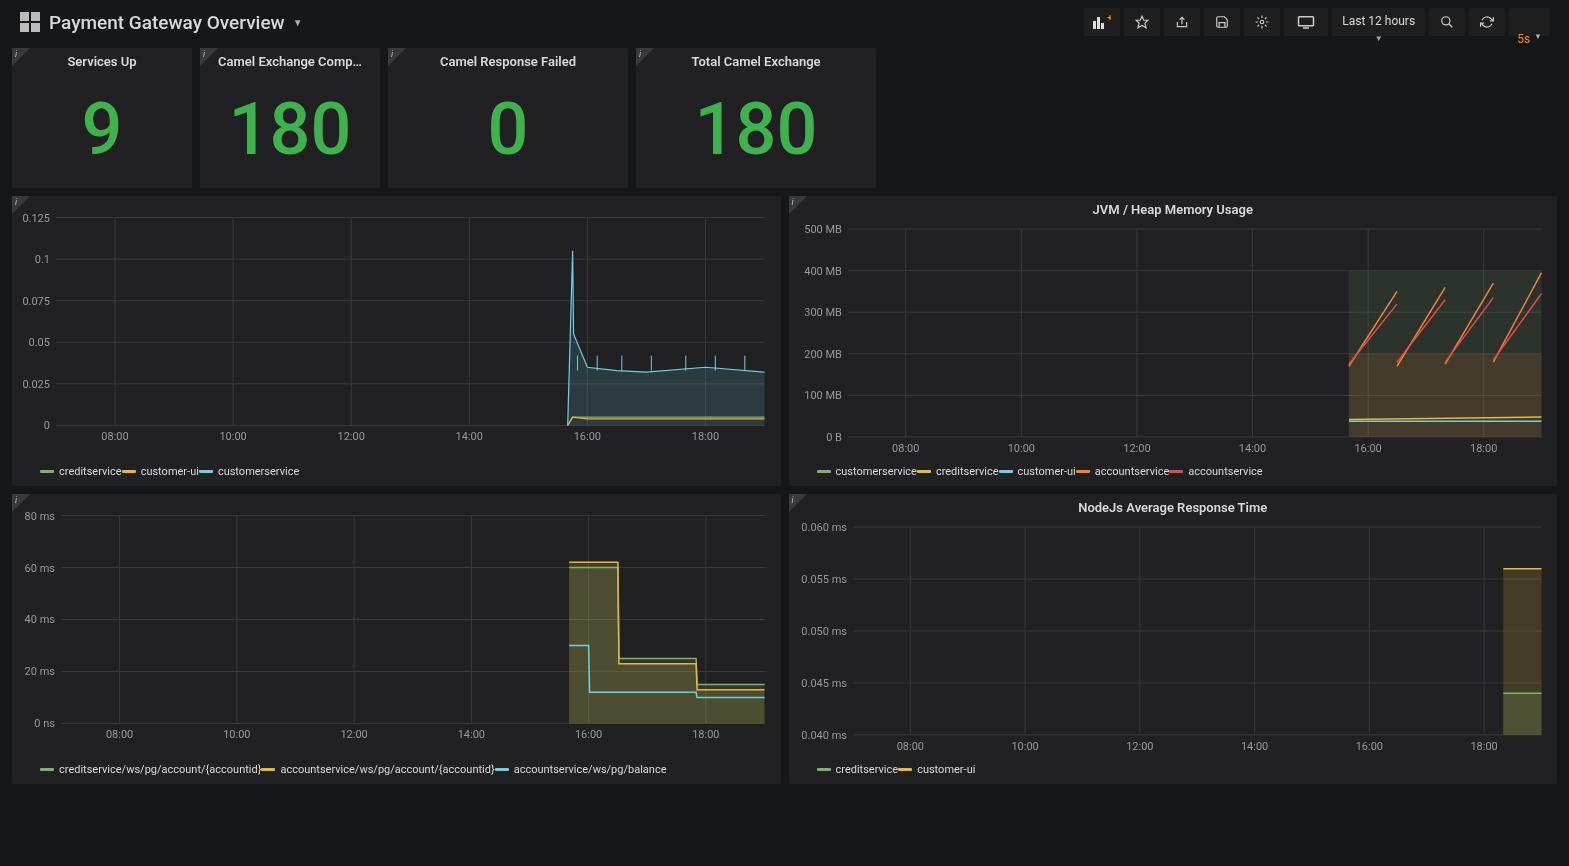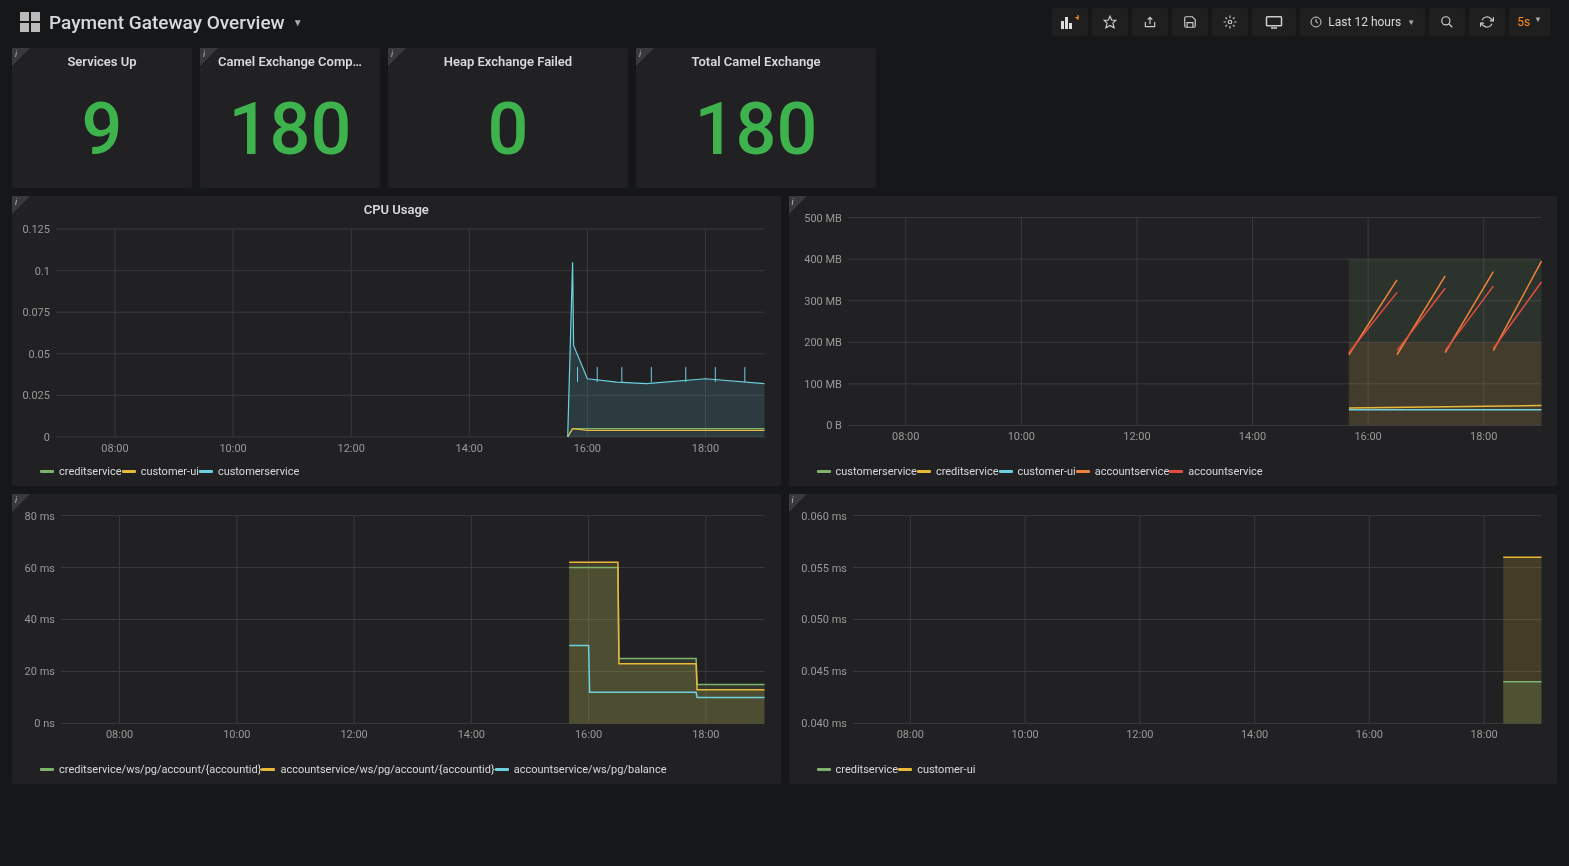--- a/index.html
+++ b/index.html
@@ -45,25 +45,26 @@
   }
   .time-picker {
     background: #1f1f20;
     height: 28px;
     display: inline-flex; align-items: center;
     padding: 0 10px;
     border-radius: 2px;
     font-size: 12px;
     cursor: pointer;
     gap: 6px;
+    flex-direction: column;
   }
   .refresh-rate {
     color: #ff8c1a;
     font-size: 12px;
-    display: inline-flex; align-items: flex-start; gap:4px;
+    display: inline-flex; align-items: flex-start; gap:4px;margin-top:24px;
   }
   
   .grid {
     padding: 4px 12px;
     display: flex; flex-direction: column; gap: 8px;
   }
   .row { display: flex; gap: 8px; }
   .panel {
     background: #212124;
     border-radius: 2px;
@@ -213,35 +214,34 @@
       <div class="panel-title">Services Up</div>
       <div class="value">9</div>
     </div>
     <div class="panel singlestat" style="flex:0 0 180px">
       <div class="corner"></div>
       <div class="panel-title">Camel Exchange Comp…</div>
       <div class="value">180</div>
     </div>
     <div class="panel singlestat" style="flex:0 0 240px">
       <div class="corner"></div>
-      <div class="panel-title">Heap Exchange Failed</div>
+      <div class="panel-title">Camel Response Failed</div>
       <div class="value">0</div>
     </div>
     <div class="panel singlestat" style="flex:0 0 240px">
       <div class="corner"></div>
       <div class="panel-title">Total Camel Exchange</div>
       <div class="value">180</div>
     </div>
     <div style="flex:1"></div>
   </div>
 
   <div class="row">
     <div class="panel chart-panel">
       <div class="corner"></div>
-      <div class="panel-title">CPU Usage</div>
       <div class="chart-body">
           <svg id="svg-cpu" width="100%" height="100%" viewBox="0 0 755 232">
             <line x1="40" x2="749" y1="214" y2="214" class="grid-line"></line>
             <text x="34" y="218" text-anchor="end" class="axis-label">0</text>
             <line x1="40" x2="749" y1="172.4" y2="172.4" class="grid-line"></line>
             <text x="34" y="176.4" text-anchor="end" class="axis-label">0.025</text>
             <line x1="40" x2="749" y1="130.8" y2="130.8" class="grid-line"></line>
             <text x="34" y="134.8" text-anchor="end" class="axis-label">0.05</text>
             <line x1="40" x2="749" y1="89.2" y2="89.2" class="grid-line"></line>
             <text x="34" y="93.2" text-anchor="end" class="axis-label">0.075</text>
@@ -284,20 +284,21 @@
             <span>customer-ui</span>
           </span>
           <span class="legend-item">
             <span class="legend-swatch" style="background: rgb(110, 208, 224);"></span>
             <span>customerservice</span>
           </span>
         </div>
     </div>
     <div class="panel chart-panel">
       <div class="corner"></div>
+      <div class="panel-title">JVM / Heap Memory Usage</div>
       <div class="chart-body">
           <svg id="svg-jvm" width="100%" height="100%" viewBox="0 0 755 232">
             <line x1="55" x2="749" y1="214" y2="214" class="grid-line"></line>
             <text x="49" y="218" text-anchor="end" class="axis-label">0 B</text>
             <line x1="55" x2="749" y1="172.4" y2="172.4" class="grid-line"></line>
             <text x="49" y="176.4" text-anchor="end" class="axis-label">100 MB</text>
             <line x1="55" x2="749" y1="130.8" y2="130.8" class="grid-line"></line>
             <text x="49" y="134.8" text-anchor="end" class="axis-label">200 MB</text>
             <line x1="55" x2="749" y1="89.2" y2="89.2" class="grid-line"></line>
             <text x="49" y="93.2" text-anchor="end" class="axis-label">300 MB</text>
@@ -395,20 +396,21 @@
             <span>accountservice/ws/pg/account/{accountid}</span>
           </span>
           <span class="legend-item">
             <span class="legend-swatch" style="background: rgb(110, 208, 224);"></span>
             <span>accountservice/ws/pg/balance</span>
           </span>
         </div>
     </div>
     <div class="panel chart-panel">
       <div class="corner"></div>
+      <div class="panel-title">NodeJs Average Response Time</div>
       <div class="chart-body">
           <svg id="svg-node" width="100%" height="100%" viewBox="0 0 755 232">
             <line x1="60" x2="749" y1="214" y2="214" class="grid-line"></line>
             <text x="54" y="218" text-anchor="end" class="axis-label">0.040 ms</text>
             <line x1="60" x2="749" y1="162.00000000000003" y2="162.00000000000003" class="grid-line"></line>
             <text x="54" y="166.00000000000003" text-anchor="end" class="axis-label">0.045 ms</text>
             <line x1="60" x2="749" y1="109.99999999999996" y2="109.99999999999996" class="grid-line"></line>
             <text x="54" y="113.99999999999996" text-anchor="end" class="axis-label">0.050 ms</text>
             <line x1="60" x2="749" y1="57.99999999999998" y2="57.99999999999998" class="grid-line"></line>
             <text x="54" y="61.99999999999998" text-anchor="end" class="axis-label">0.055 ms</text>

